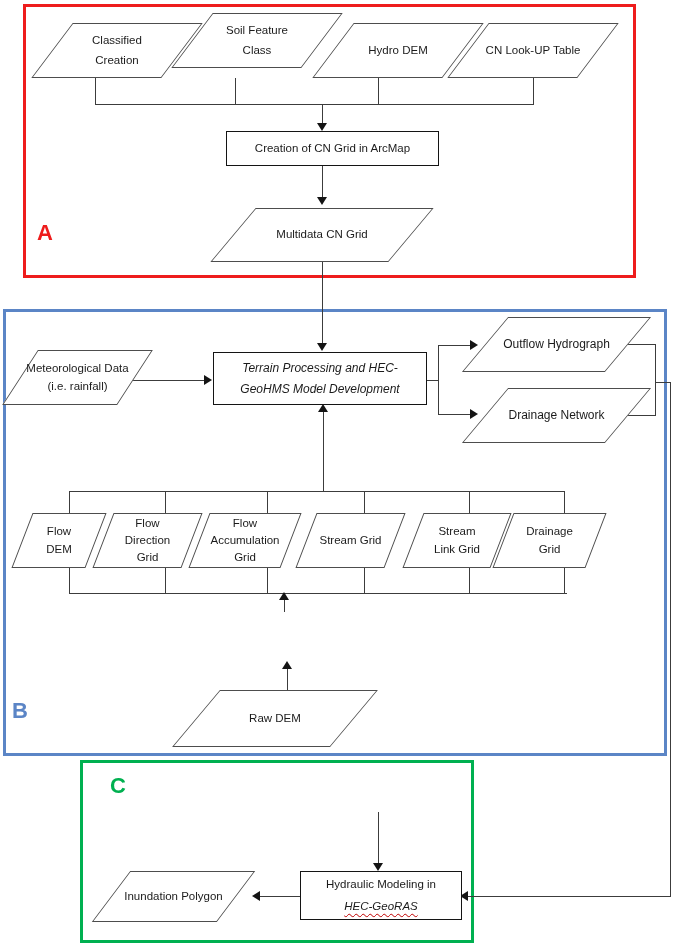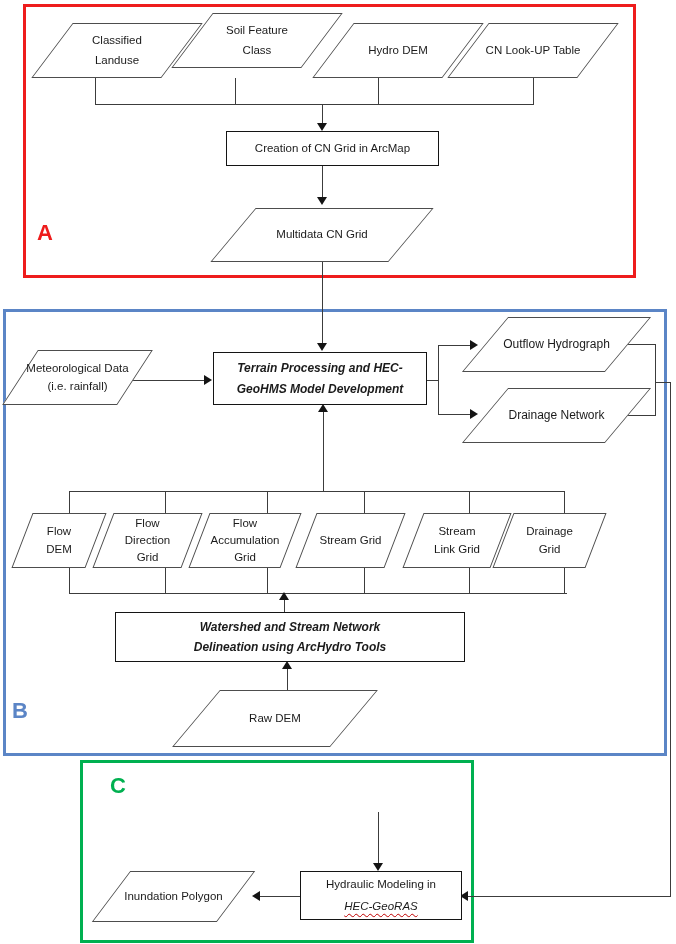--- a/index.html
+++ b/index.html
@@ -13,21 +13,21 @@
   .frame.blue{border:3px solid #5b85c6;}
   .frame.green{border:3px solid #00b050;}
   .sec-label{position:absolute;font-weight:bold;font-size:22px;line-height:1;}
   .sec-label.red{color:#ee1c1c;}
   .sec-label.blue{color:#5b85c6;}
   .sec-label.green{color:#00b050;}
   
   .rect{position:absolute;border:1px solid #141414;background:#fff;
         display:flex;align-items:center;justify-content:center;text-align:center;}
   .rect .rect-label{white-space:pre-line;font-size:11.5px;line-height:1.75;}
-  .rect .it{font-style:italic;font-weight:700;font-size:12px;line-height:1.7;}
+  .rect .it{font-style:italic;font-weight:400;font-size:12px;line-height:1.7;}
   
   .pgram{position:absolute;}
   .pg-bg{position:absolute;inset:0;background:#fff;border:1.5px solid #4d4d4d;}
   .sk37{transform:skewX(-37deg);}
   .sk40{transform:skewX(-40deg);}
   .sk33{transform:skewX(-33deg);}
   .sk35{transform:skewX(-35deg);}
   .sk21{transform:skewX(-21deg);}
   .pg-label{position:absolute;inset:0;display:flex;align-items:center;justify-content:center;
             text-align:center;white-space:pre-line;font-size:11.5px;line-height:1.7;}
@@ -65,21 +65,21 @@
   <div class="ln" style="left:322px;top:104px;width:1px;height:20px"></div>
   <div class="ah down" style="left:317px;top:123px"></div>
   <div class="ln" style="left:322px;top:164px;width:1px;height:33px"></div>
   <div class="ah down" style="left:317px;top:197px"></div>
   <div class="ln" style="left:322px;top:262px;width:1px;height:82px"></div>
   <div class="ah down" style="left:317px;top:343px"></div>
 
   <div class="pgram" style="left:52px;top:23px;width:130px;height:55px">
     <div class="pg-bg sk37"></div>
     <div class="pg-label">Classified
-Landuse</div>
+Creation</div>
   </div>
   <div class="pgram" style="left:192px;top:13px;width:130px;height:55px">
     <div class="pg-bg sk37"></div>
     <div class="pg-label">Soil Feature
 Class</div>
   </div>
   <div class="pgram" style="left:333px;top:23px;width:130px;height:55px">
     <div class="pg-bg sk37"></div>
     <div class="pg-label">Hydro DEM</div>
   </div>
@@ -178,24 +178,20 @@
   <div class="pgram" style="left:306px;top:513px;width:89px;height:55px">
     <div class="pg-bg sk21"></div>
     <div class="pg-label tight">Stream Grid</div>
   </div>
   <div class="pgram" style="left:503px;top:513px;width:93px;height:55px">
     <div class="pg-bg sk21"></div>
     <div class="pg-label tight">Drainage
 Grid</div>
   </div>
 
-  <div class="rect" style="left:115px;top:612px;width:348px;height:48px">
-    <span class="rect-label it">Watershed and Stream Network
-Delineation using ArcHydro Tools</span>
-  </div>
   <div class="pgram" style="left:196px;top:690px;width:158px;height:57px">
     <div class="pg-bg sk40"></div>
     <div class="pg-label">Raw DEM</div>
   </div>
 
   <div class="ln" style="left:378px;top:812px;width:1px;height:52px"></div>
   <div class="ah down" style="left:373px;top:863px"></div>
   <div class="ln" style="left:468px;top:896px;width:203px;height:1px"></div>
   <div class="ah left" style="left:460px;top:891px"></div>
   <div class="ln" style="left:259px;top:896px;width:41px;height:1px"></div>

